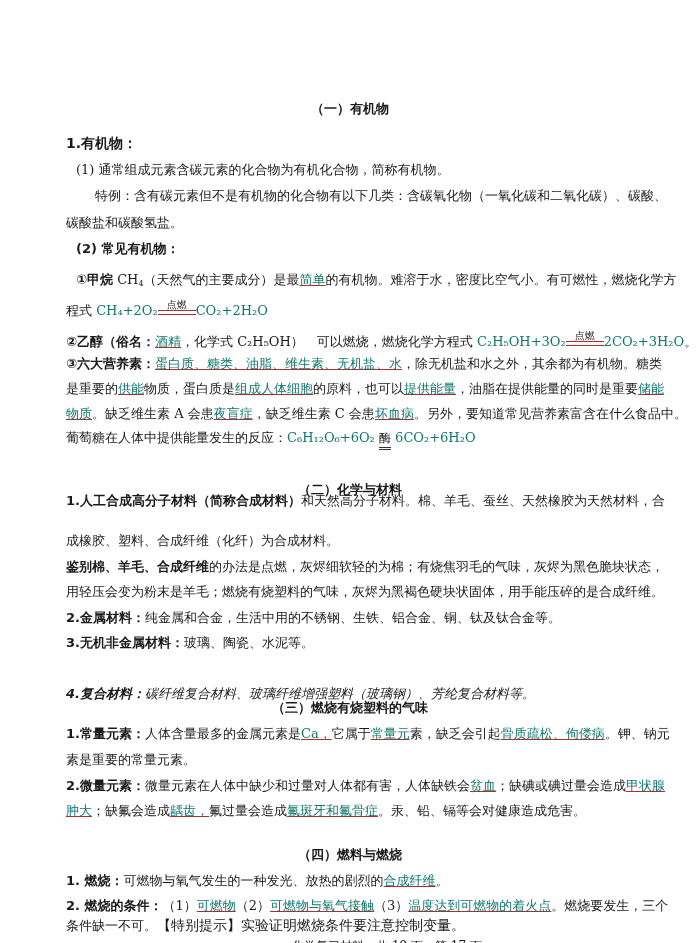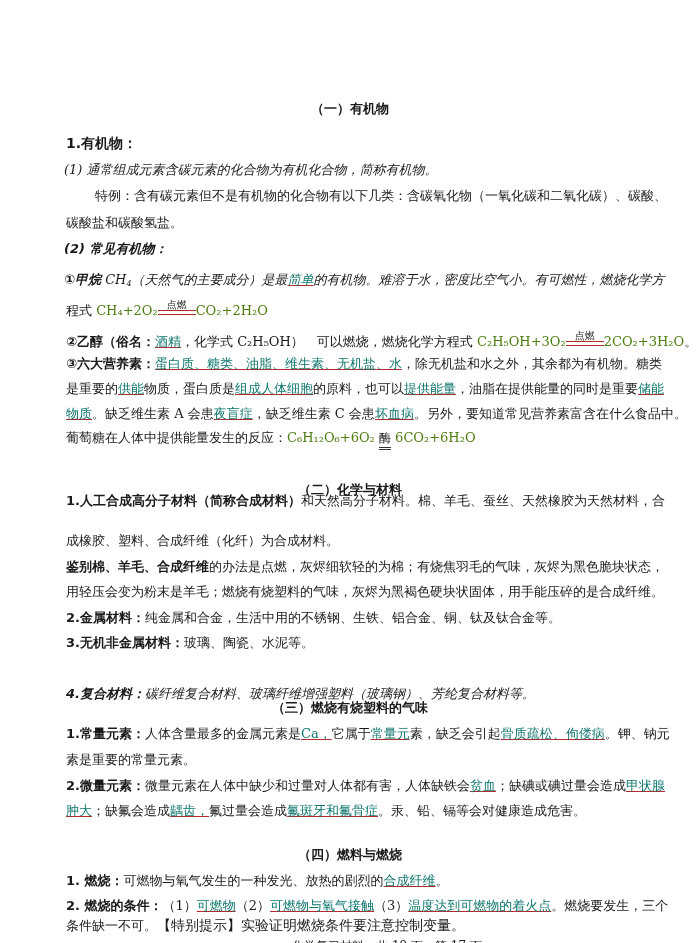--- a/index.html
+++ b/index.html
@@ -2,22 +2,22 @@
 <html><head>
 <meta charset="utf-8">
 <style>
   html, body { margin:0; padding:0; background:#ffffff; }
   body { width:700px; height:943px; position:relative; overflow:hidden; font-family:"DejaVu Serif", "Liberation Serif", serif; color:#1a1a1a; }
   .page { position:absolute; left:0; top:0; width:564px; height:943px;margin-top:40px; }
   .line { position:absolute; left:66px; white-space:nowrap; font-size:13px; line-height:18px; }
   .center { left:0; width:700px; text-align:center; font-weight:bold; font-size:13px; }
   .b { font-family:"DejaVu Sans", "Liberation Sans", sans-serif; font-weight:bold; }
   .r { color:#0f766e; text-decoration:underline; text-decoration-color:#b52a2a; }
-  .rc { color:#4d7c0f; }
-  .ind1 { left:64px;font-style:italic; }
+  .rc { color:#0f766e; }
+  .ind1 { left:76px; }
   .ind2 { left:95px; }
   sub { font-size:8px; vertical-align:-2px; }
   .eq { display:inline-block; position:relative; width:38px; text-align:center; vertical-align:bottom; }
   .eq .cond { display:block; font-size:10px; line-height:10px; color:#1a1a1a; font-family:"DejaVu Sans", sans-serif; }
   .eq .dbl { display:block; height:3px; border-top:1px solid #b52a2a; border-bottom:1px solid #b52a2a; margin-bottom:5px; }
   .enz { display:inline-block; font-size:12px; border-bottom:3px double #333; }
   .footer { position:absolute; left:0; width:700px; text-align:center; font-size:12px; top:893px; }
   .big { font-size:14px; }
 </style>
 </head>

